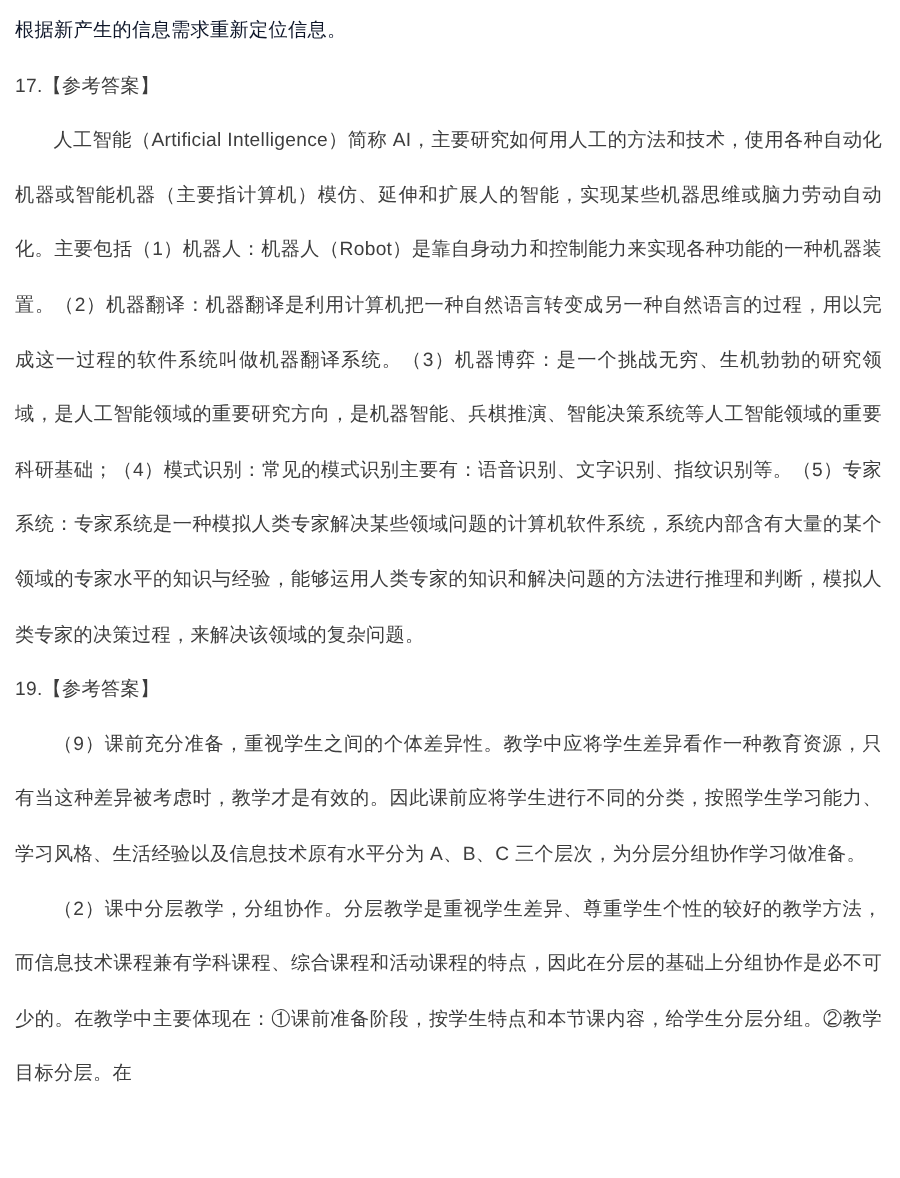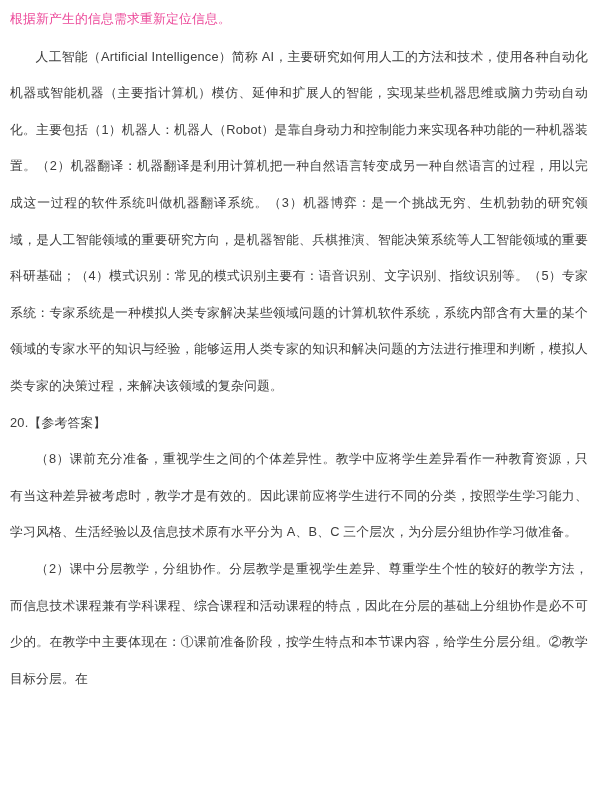--- a/index.html
+++ b/index.html
@@ -21,41 +21,41 @@
     font-size: 12.8px;
     line-height: 36.6px;
     color: #3d3d3d;
     text-align: justify;
     letter-spacing: 0.2px;
   }
   .page p {
     margin: 0;
   }
   .intro-line {
-    color: #ec4899;
+    color: #0f172a;
     text-indent: 0;
-    font-family: Liberation Mono, monospace;
   }
   .answer-heading {
     margin: 4px 0 3px 0;
     text-indent: 0;
     text-align: left;
   }
   .body-para {
     text-indent: 2em;
   }
 </style>
 </head>
 <body>
 
 <div class="page">
   <p class="intro-line">根据新产生的信息需求重新定位信息。</p>
 
+  <p class="answer-heading">17.【参考答案】</p>
 
   <p class="body-para">人工智能（Artificial Intelligence）简称 AI，主要研究如何用人工的方法和技术，使用各种自动化机器或智能机器（主要指计算机）模仿、延伸和扩展人的智能，实现某些机器思维或脑力劳动自动化。主要包括（1）机器人：机器人（Robot）是靠自身动力和控制能力来实现各种功能的一种机器装置。（2）机器翻译：机器翻译是利用计算机把一种自然语言转变成另一种自然语言的过程，用以完成这一过程的软件系统叫做机器翻译系统。（3）机器博弈：是一个挑战无穷、生机勃勃的研究领域，是人工智能领域的重要研究方向，是机器智能、兵棋推演、智能决策系统等人工智能领域的重要科研基础；（4）模式识别：常见的模式识别主要有：语音识别、文字识别、指纹识别等。（5）专家系统：专家系统是一种模拟人类专家解决某些领域问题的计算机软件系统，系统内部含有大量的某个领域的专家水平的知识与经验，能够运用人类专家的知识和解决问题的方法进行推理和判断，模拟人类专家的决策过程，来解决该领域的复杂问题。</p>
 
-  <p class="answer-heading">20.【参考答案】</p>
+  <p class="answer-heading">19.【参考答案】</p>
 
 
-  <p class="body-para">（8）课前充分准备，重视学生之间的个体差异性。教学中应将学生差异看作一种教育资源，只有当这种差异被考虑时，教学才是有效的。因此课前应将学生进行不同的分类，按照学生学习能力、学习风格、生活经验以及信息技术原有水平分为 A、B、C 三个层次，为分层分组协作学习做准备。</p>
+  <p class="body-para">（9）课前充分准备，重视学生之间的个体差异性。教学中应将学生差异看作一种教育资源，只有当这种差异被考虑时，教学才是有效的。因此课前应将学生进行不同的分类，按照学生学习能力、学习风格、生活经验以及信息技术原有水平分为 A、B、C 三个层次，为分层分组协作学习做准备。</p>
 
   <p class="body-para">（2）课中分层教学，分组协作。分层教学是重视学生差异、尊重学生个性的较好的教学方法，而信息技术课程兼有学科课程、综合课程和活动课程的特点，因此在分层的基础上分组协作是必不可少的。在教学中主要体现在：①课前准备阶段，按学生特点和本节课内容，给学生分层分组。②教学目标分层。在</p>
 </div>
 
 </body></html>

